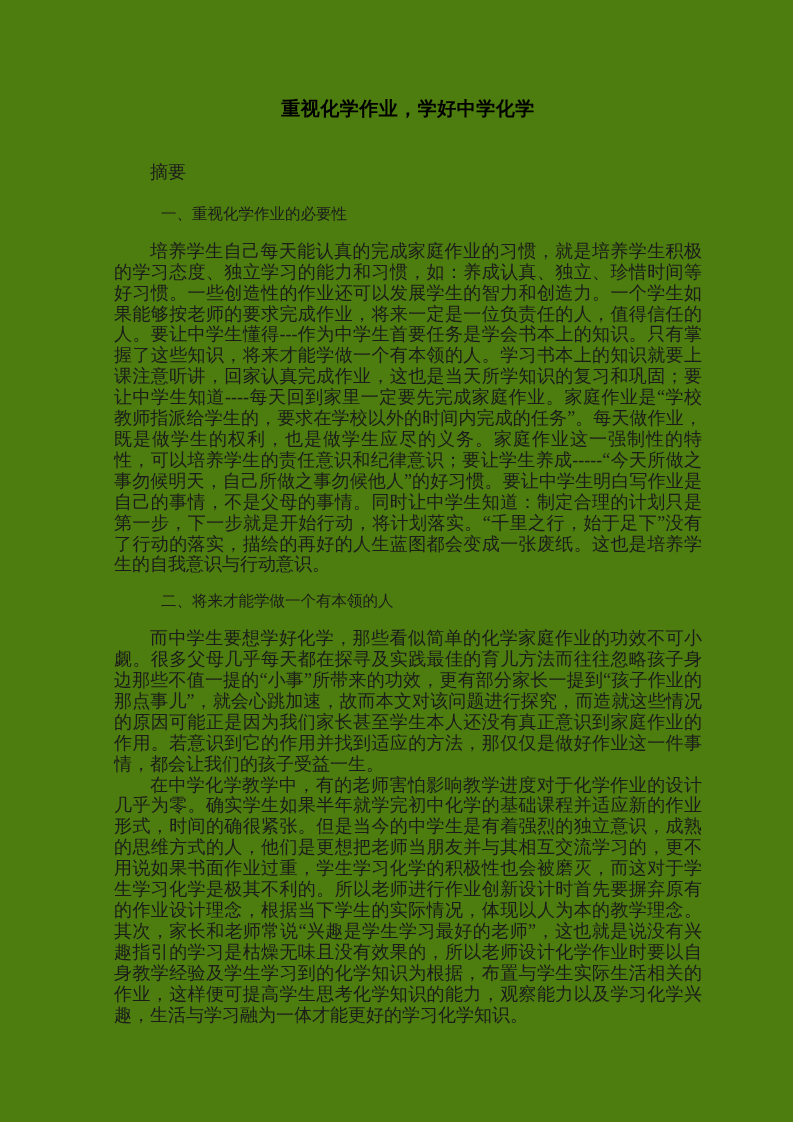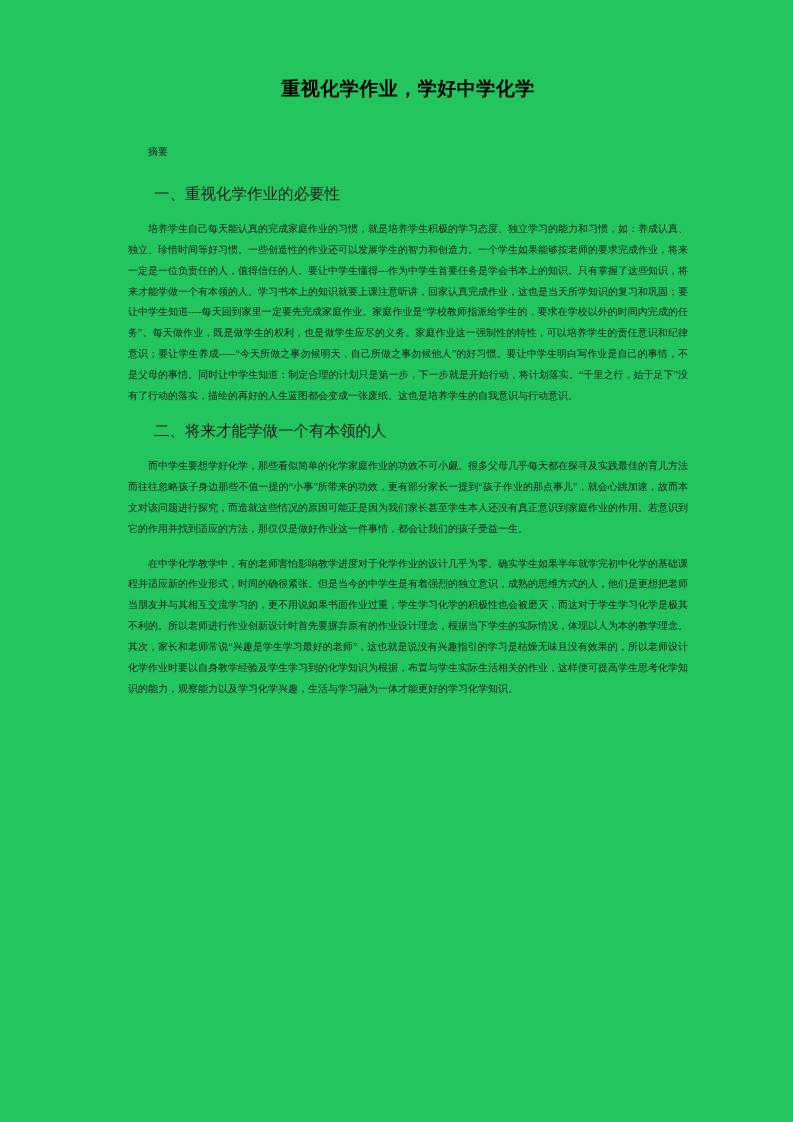--- a/index.html
+++ b/index.html
@@ -11,44 +11,44 @@
     width: 793px;
     height: 1122px;
     overflow: hidden;
     font-family: "Liberation Serif", "DejaVu Serif", serif;
     color: #1b1b1b;
   }
   .page {
     box-sizing: border-box;
     width: 793px;
     height: 1122px;
-    padding: 76px 91px 40px 114px;
-    background: #22c55e;
+    padding: 96px 91px 40px 114px;
+    background: #4d7c0f;
   }
   .doc-title {
     margin: 0 0 40px 0;
     font-size: 19px;
     font-weight: bold;
     text-align: center;
     color: #000000;
     letter-spacing: 0.5px;
     line-height: 26px;
   }
   .body-line,
   .body-para {
-    margin: 14px;
-    font-size: 10px;
+    margin: 0;
+    font-size: 18px;
     line-height: 20.9px;
     text-align: justify;
     text-indent: 2em;
     color: #1b1b1b;
     word-break: break-all;
   }
   .section-heading {
-    margin: 9px;
+    margin: 16px;
     font-size: 15.5px;
     line-height: 20.9px;
     text-indent: 2em;
     font-weight: normal;
     color: #1b1b1b;
   }
   .gap-before {
     margin-top: 21px;
   }
 </style>

